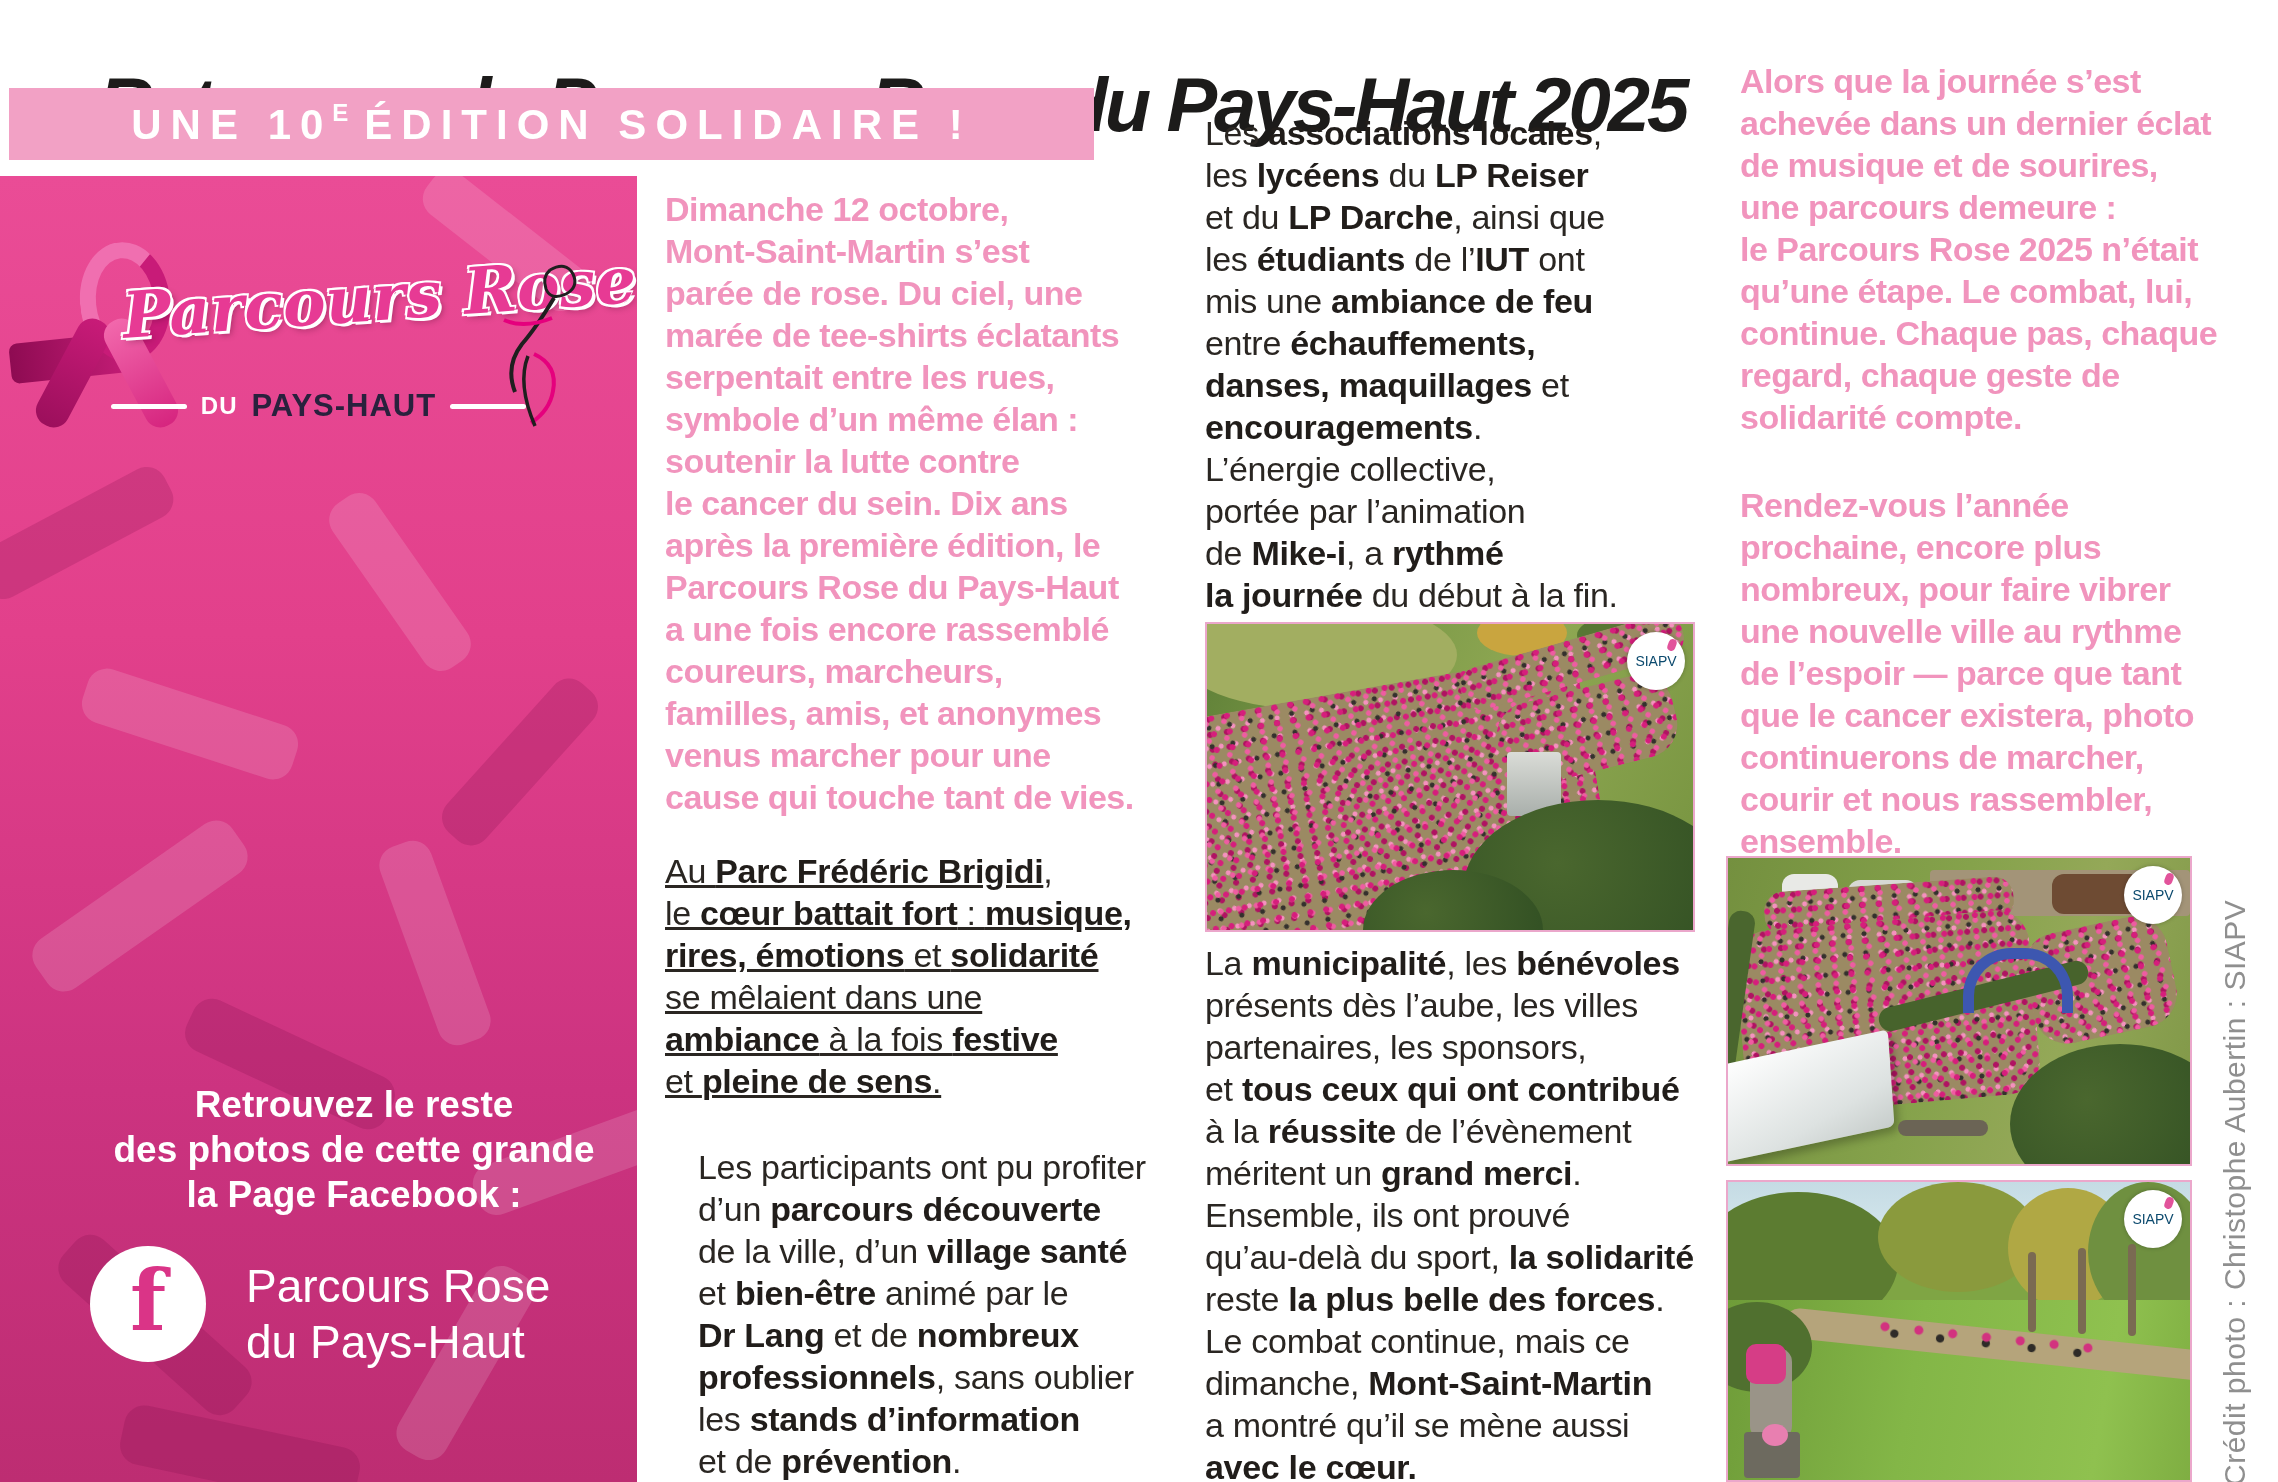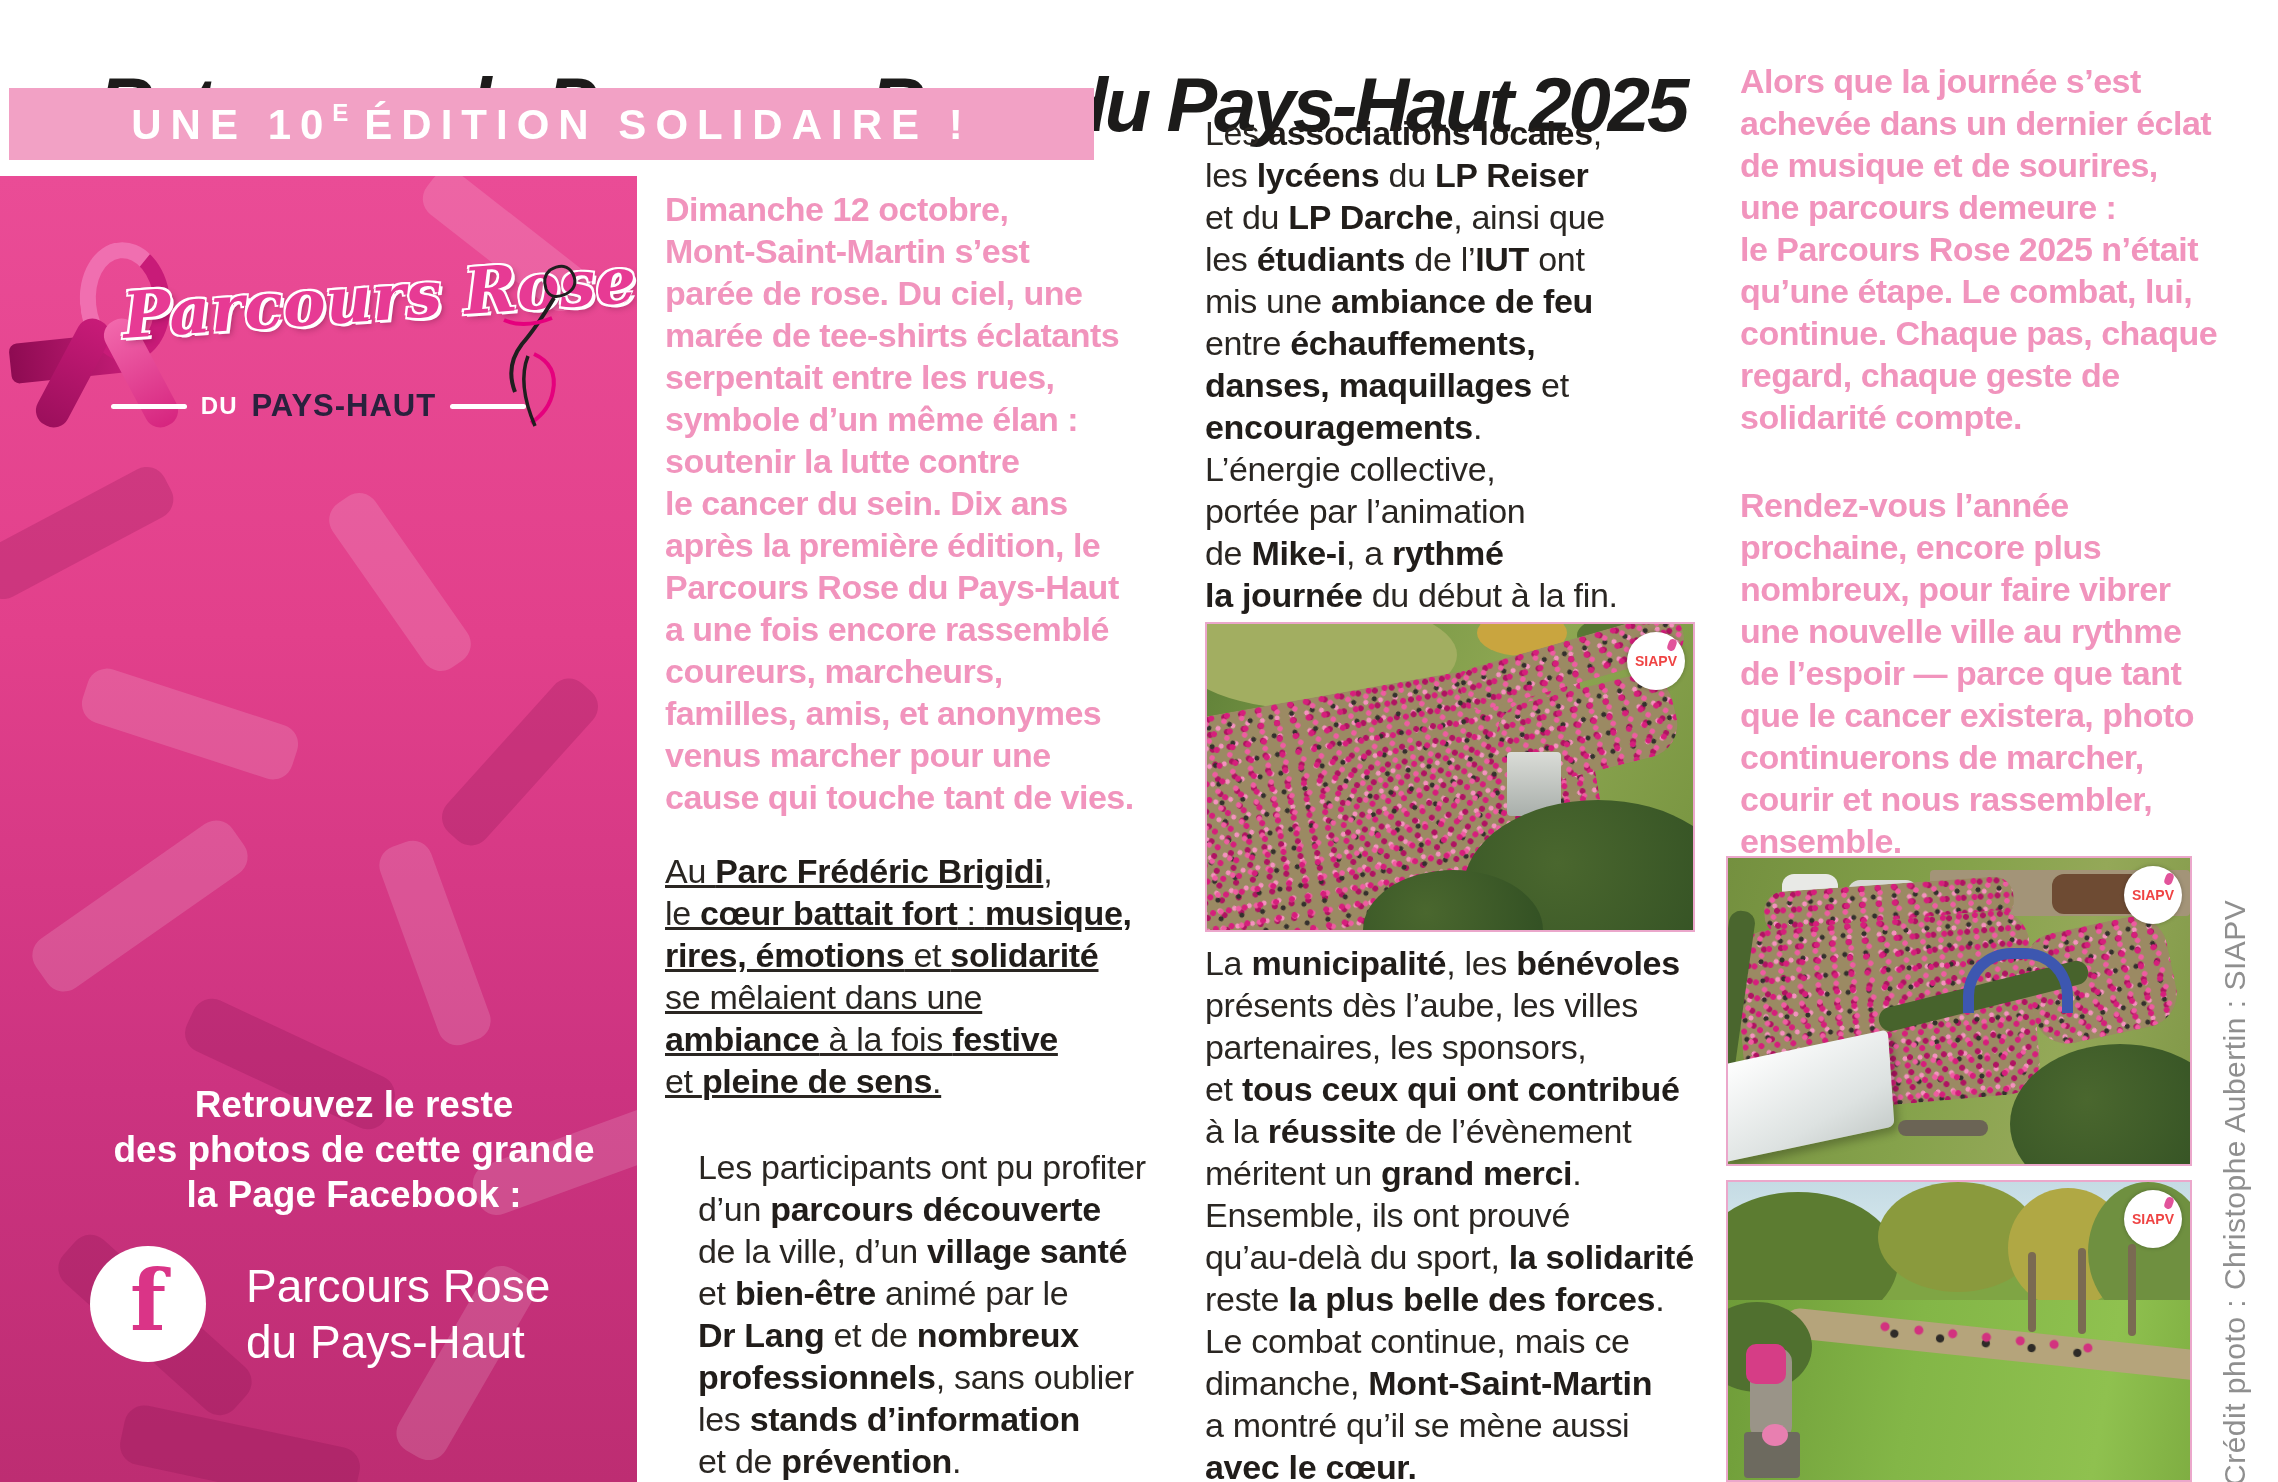--- a/index.html
+++ b/index.html
@@ -74,21 +74,21 @@
   #photo3{left:1726px;top:1180px;width:466px;height:302px;background:#7fa544;}
   .crowd{position:absolute;border-radius:34px;background-color:#9b8a63;background-image:
       radial-gradient(circle at 3px 3px,#d61e7c 2.6px,transparent 3.3px),
       radial-gradient(circle at 9px 8px,#ef5ca2 2.4px,transparent 3.1px),
       radial-gradient(circle at 5px 12px,#34312d 2.2px,transparent 2.9px),
       radial-gradient(circle at 13px 4px,#b01362 2.6px,transparent 3.3px),
       radial-gradient(circle at 11px 14px,#f591bf 2.2px,transparent 2.9px);
       background-size:16px 16px,18px 17px,21px 19px,17px 15px,15px 18px;}
   .blob{position:absolute;border-radius:50%;}
   .badge{position:absolute;top:8px;right:8px;width:58px;height:58px;background:#fff;border-radius:50%;
-         display:flex;align-items:center;justify-content:center;color:#ef4444;font-weight:700;font-size:14px;
+         display:flex;align-items:center;justify-content:center;color:#0c4a6e;font-weight:400;font-size:14px;
          box-shadow:0 0 4px rgba(0,0,0,.25);}
   .badge::after{content:"";position:absolute;top:7px;right:9px;width:8px;height:12px;background:#e2539b;
          border-radius:4px;transform:rotate(20deg);}
   .cabin{position:absolute;background:linear-gradient(#dadcd7,#a9afab);border-radius:4px;}
   .arch{position:absolute;border:11px solid #3d57b0;border-bottom:none;border-radius:48px 48px 0 0;}
   .tent{position:absolute;background:linear-gradient(160deg,#ffffff,#dde2e1 70%,#c7cdcb);
         transform:rotate(-12deg) skewX(-8deg);border-radius:6px;box-shadow:4px 6px 8px rgba(0,0,0,.25);}
   .hedge{position:absolute;border-radius:50%;background:radial-gradient(circle at 35% 35%,#4a672e,#2f4d22);}
   .bar{position:absolute;border-radius:12px;}
   .sky{position:absolute;left:0;top:0;right:0;height:52px;background:linear-gradient(#c5dbe4,#d3e6ec);}

